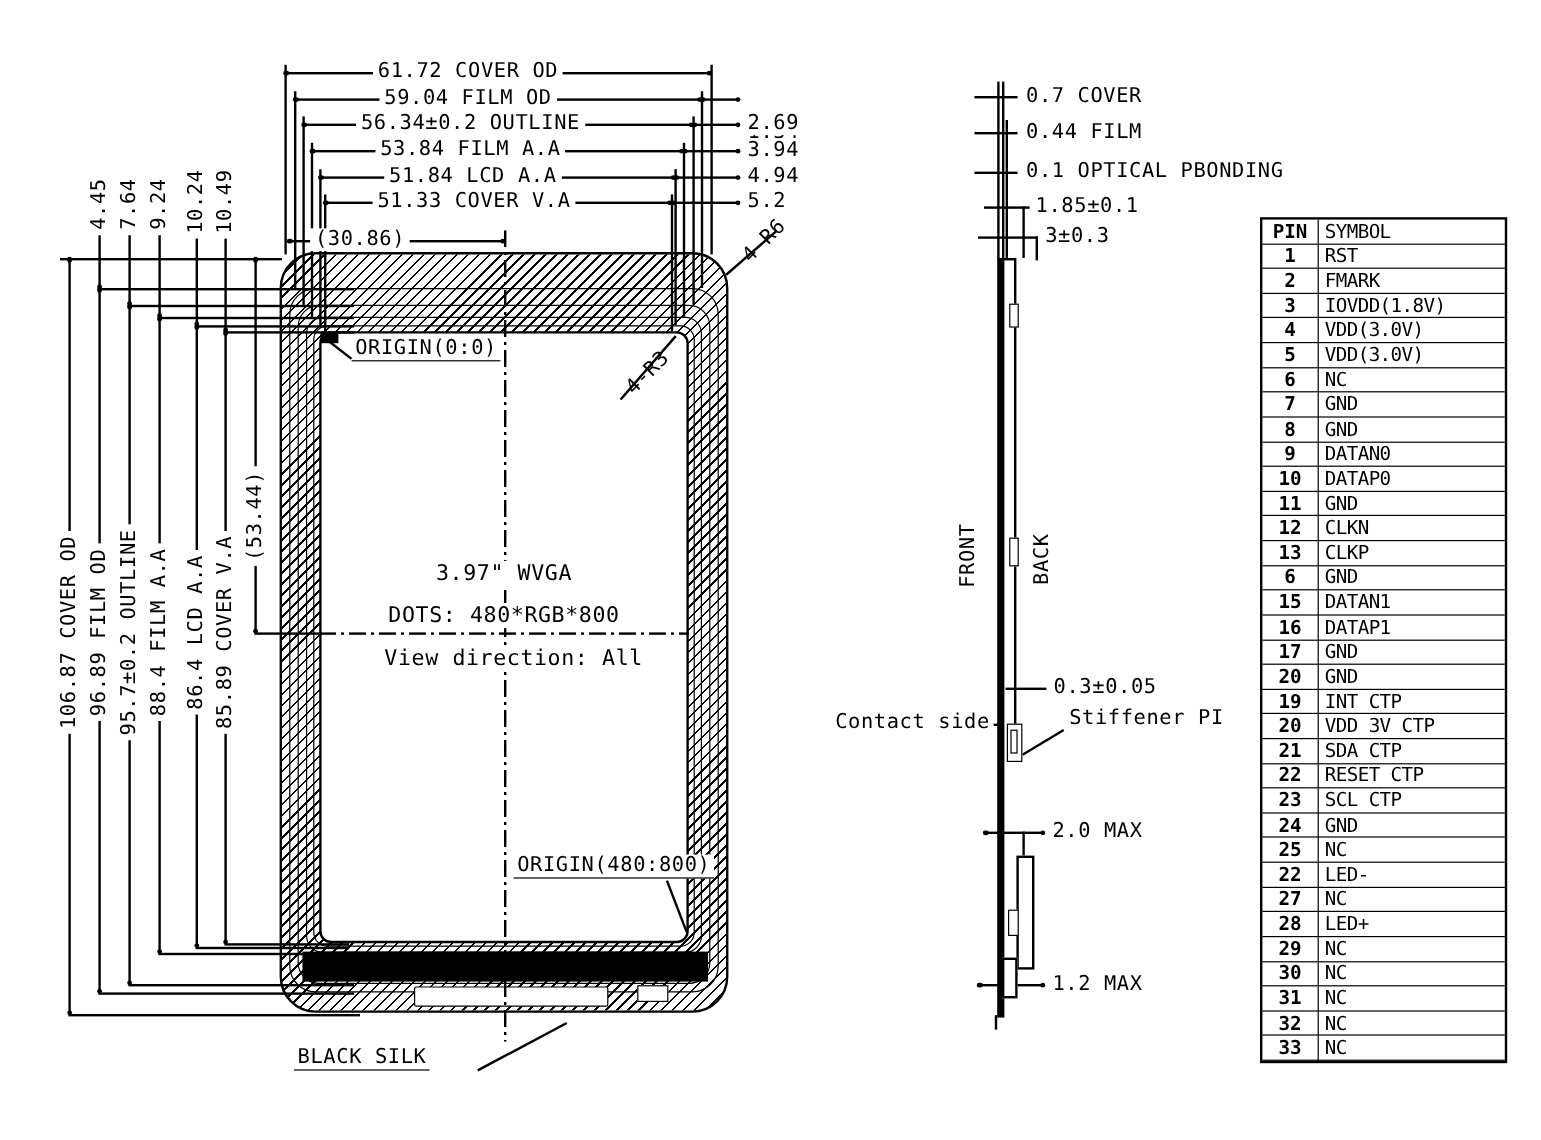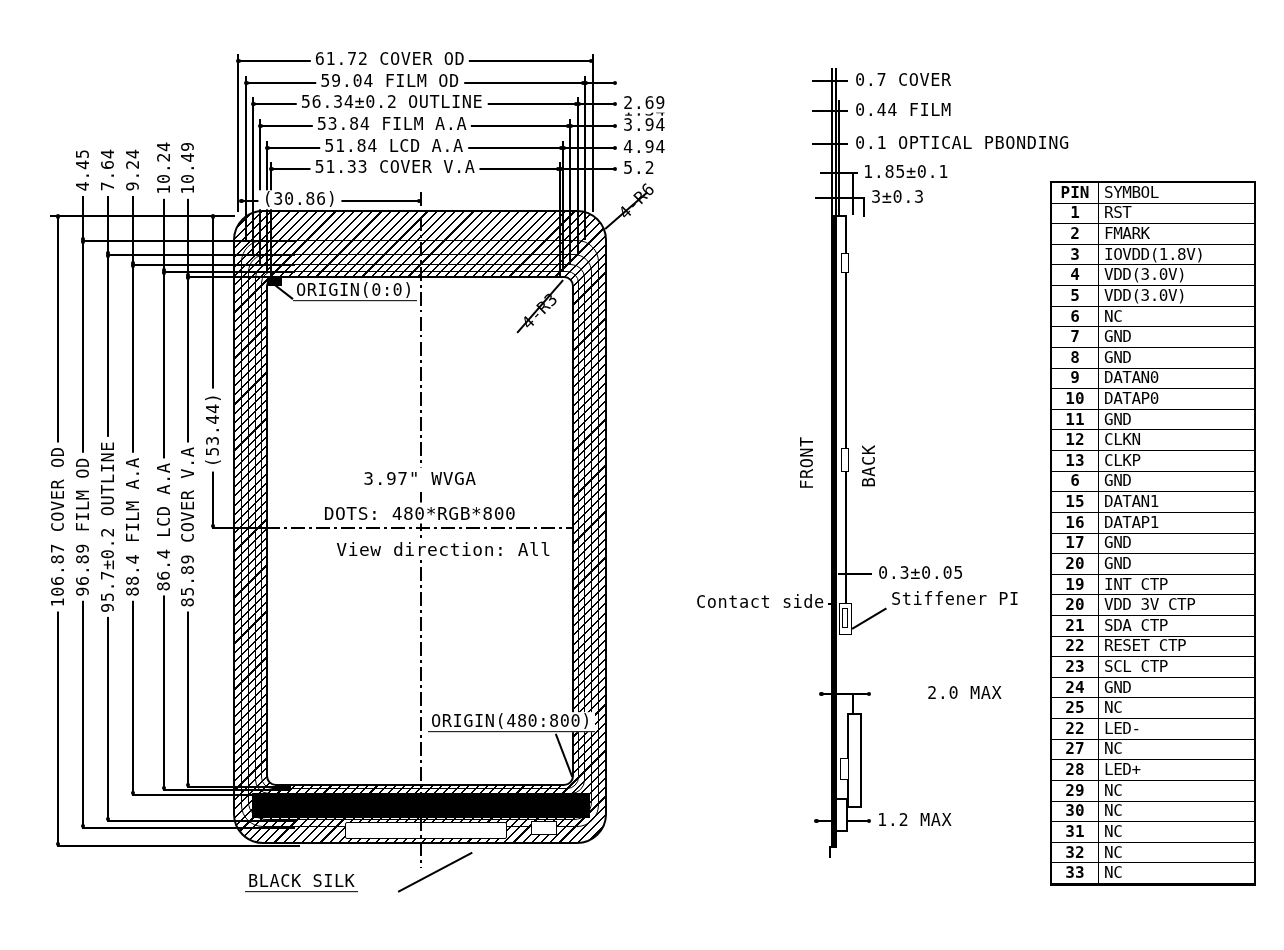--- a/index.html
+++ b/index.html
@@ -50,21 +50,21 @@
   <div class="wrect" style="left:266px;top:276px;width:308px;height:510px;border-radius:10px;"></div>
   <div class="brect" style="left:252px;top:793px;width:338px;height:25px;"></div>
   <div class="wrect" style="left:345px;top:822px;width:162px;height:17px;border-width:1.5px;border-radius:2px;"></div>
   <div class="wrect" style="left:531px;top:821px;width:26px;height:14px;border-width:1.5px;"></div>
 
   <div class="cl-v" style="left:420px;top:192px;height:676px;"></div>
   <div class="cl-h" style="left:266px;top:527px;width:308px;"></div>
 
   <div class="screen-text" style="left:420px;top:478px;">3.97" WVGA</div>
   <div class="screen-text" style="left:420px;top:513px;">DOTS: 480*RGB*800</div>
-  <div class="screen-text" style="left:444px;top:549px;text-align:right;">View direction: All</div>
+  <div class="screen-text" style="left:428px;top:549px;text-align:right;">View direction: All</div>
 
   <div class="brect" style="left:267px;top:277px;width:15px;height:9px;z-index:5;"></div>
   <div class="llabel underln" style="left:293px;top:291px;z-index:5;">ORIGIN(0:0)</div>
   <div class="seg" style="left:275px;top:284px;width:23px;transform:rotate(38deg);z-index:5;"></div>
   <div class="llabel underln" style="left:428px;top:722px;z-index:5;">ORIGIN(480:800)</div>
   <div class="seg" style="left:556px;top:733px;width:46px;transform:rotate(69deg);z-index:5;"></div>
 
   <div class="dlabel rot45" style="left:540px;top:311px;">4-R3</div>
   <div class="seg" style="left:517px;top:332px;width:70px;transform:rotate(-49deg);z-index:4;"></div>
   <div class="dlabel rot45" style="left:637px;top:201px;">4-R6</div>
@@ -187,21 +187,21 @@
   <div class="dlabel rot" style="left:869px;top:466px;">BACK</div>
 
   <div class="hl" style="left:838px;top:573px;width:34px;"></div>
   <div class="llabel" style="left:875px;top:573px;">0.3±0.05</div>
   <div class="llabel" style="left:693px;top:602px;">Contact side</div>
   <div class="hl" style="left:810px;top:603px;width:22px;"></div>
   <div class="llabel" style="left:888px;top:599px;">Stiffener PI</div>
   <div class="seg" style="left:852px;top:628px;width:40px;transform:rotate(-31deg);"></div>
 
   <div class="hl dim-h" style="left:820px;top:693px;width:50px;"></div>
-  <div class="llabel" style="left:924px;top:693px;text-align:center;">2.0 MAX</div>
+  <div class="llabel" style="left:874px;top:693px;text-align:center;">2.0 MAX</div>
   <div class="vl" style="left:852px;top:693px;height:20px;"></div>
   <div class="hl dim-h" style="left:815px;top:820px;width:55px;"></div>
   <div class="llabel" style="left:874px;top:820px;">1.2 MAX</div>
 
   <div class="pin-table">
     <div class="cell pin">PIN</div>
     <div class="cell sym">SYMBOL</div>
   <div class="cell pin">1</div>
       <div class="cell sym">RST</div>
       <div class="cell pin">2</div>

